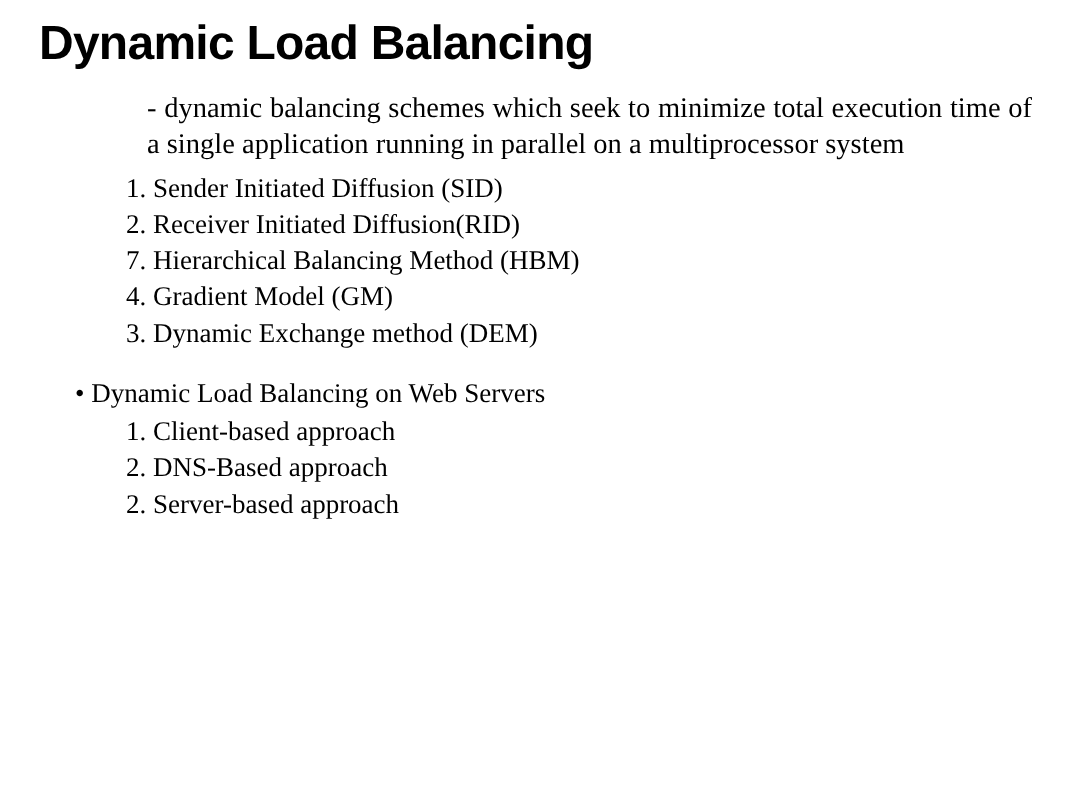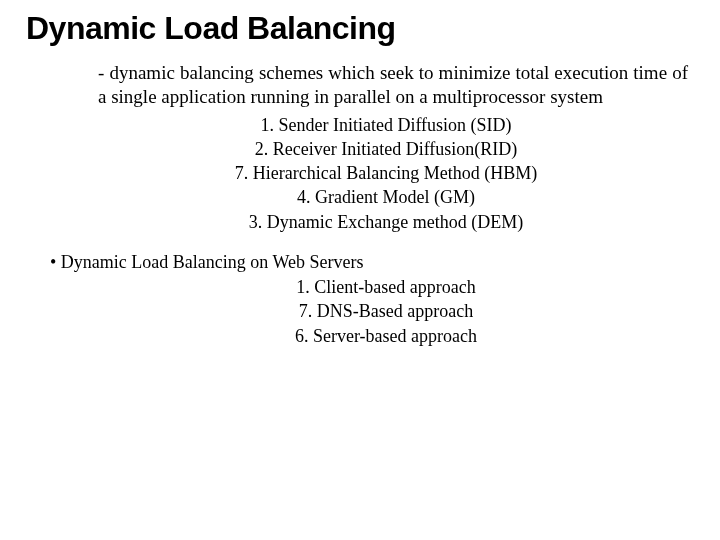--- a/index.html
+++ b/index.html
@@ -36,21 +36,20 @@
     margin-left: 48px;
   }
   .numbered {
     margin-left: 34px;
     font-size: 18px;
     line-height: 1.35;
     margin-bottom: 18px;
   }
   .numbered .item {
     display: block;
-    text-align: center;
   }
 </style>
 </head>
 <body>
 
 <h1 class="slide-title">Dynamic Load Balancing</h1>
 
 <div class="section">
   <div class="desc">- dynamic balancing schemes which seek to minimize total execution time of a single application running in parallel on a multiprocessor system</div>
   <div class="numbered">
@@ -59,16 +58,16 @@
     <span class="item">7. Hierarchical Balancing Method (HBM)</span>
     <span class="item">4. Gradient Model (GM)</span>
     <span class="item">3. Dynamic Exchange method (DEM)</span>
   </div>
 </div>
 
 <div class="section">
   <div class="bullet-line">• Dynamic Load Balancing on Web Servers</div>
   <div class="numbered">
     <span class="item">1. Client-based approach</span>
-    <span class="item">7. DNS-Based approach</span>
-    <span class="item">6. Server-based approach</span>
+    <span class="item">2. DNS-Based approach</span>
+    <span class="item">2. Server-based approach</span>
   </div>
 </div>
 
 </body></html>

